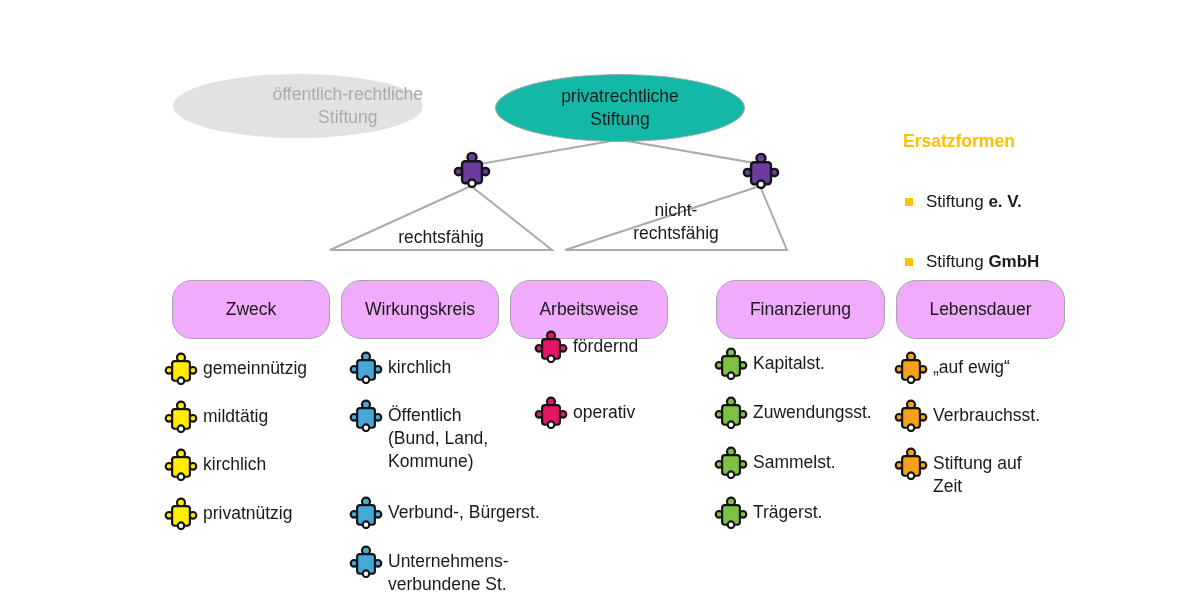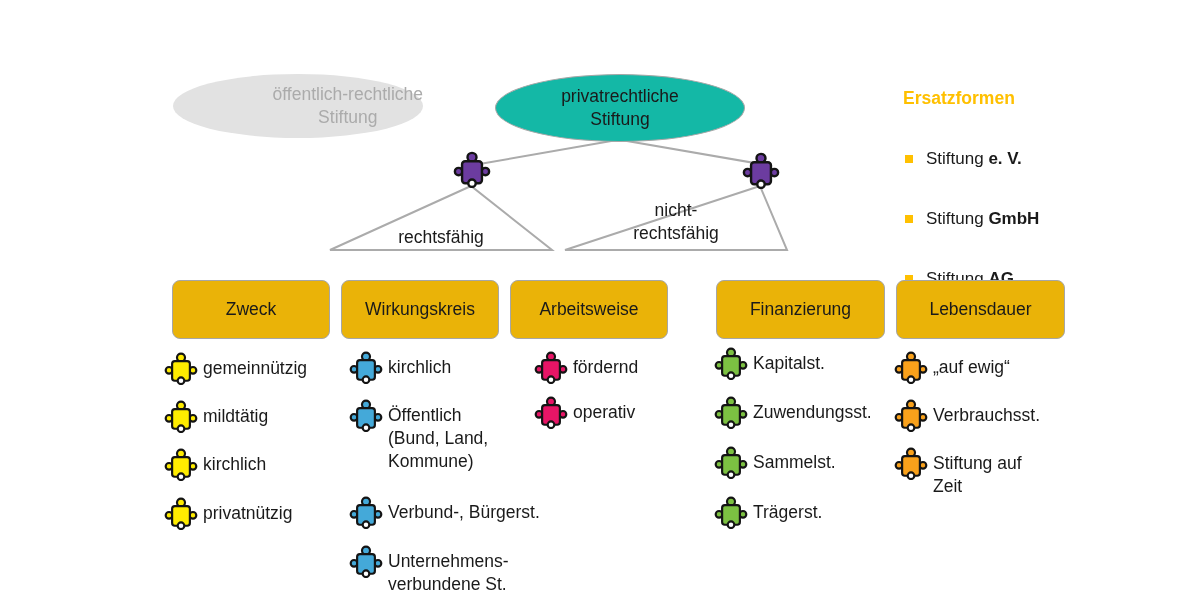--- a/index.html
+++ b/index.html
@@ -18,22 +18,22 @@
     display:flex;align-items:center;justify-content:center;text-align:center;
     font-size:17.5px;line-height:23px;white-space:pre-line;
   }
   .ellipse.gray{background:#e2e2e2;color:#ababab;justify-content:flex-end;}
   .ellipse.white{background:#14b8a6;border:1.6px solid #a6a6a6;color:#1a1a1a;}
   .branch-label{
     position:absolute;text-align:center;font-size:17.5px;line-height:23px;white-space:pre-line;
   }
   .pznode{position:absolute;}
   .catbox{
-    position:absolute;top:280px;height:57px;background:#eab308;
-    border:1.6px solid #a6a6a6;border-radius:8px;
+    position:absolute;top:280px;height:57px;background:#f0abfc;
+    border:1.6px solid #a6a6a6;border-radius:20px;
     display:flex;align-items:center;justify-content:center;
     font-size:17.5px;
   }
   .item{position:absolute;display:flex;align-items:flex-start;}
   .item .pz{width:34px;height:34px;flex:0 0 34px;}
   .item-label{
     margin-left:5px;margin-top:5.5px;font-size:17.5px;line-height:23px;white-space:pre-line;
   }
   .ersatz{position:absolute;left:903px;top:88px;}
   .ef-heading{font-size:17.5px;font-weight:700;margin:0 0 7px 0;}
@@ -81,21 +81,21 @@
   </svg>
   <svg class="pznode" style="left:742px;top:151px;width:38px;height:38px" viewBox="0 0 44 44">
     <use href="#puzzle" fill="#6c3ca0"></use>
   </svg>
 
   <div class="branch-label" style="left:381px;top:226px;width:120px">rechtsfähig</div>
   <div class="branch-label" style="left:606px;top:199px;width:140px">nicht-
 rechtsfähig</div>
 
   <div class="ersatz">
-    <p class="ef-heading" style="color: rgb(255, 192, 0);">Ersatzformen</p>
+    <p class="ef-heading" style="color: rgb(255, 192, 0); margin-top: 43px;">Ersatzformen</p>
     <div class="ef-item">
       <span class="ef-bullet" style="background: rgb(255, 192, 0);"></span>
       <span class="ef-text"><span>Stiftung </span><b>e. V.</b></span>
     </div>
     <div class="ef-item">
       <span class="ef-bullet" style="background: rgb(255, 192, 0);"></span>
       <span class="ef-text"><span>Stiftung </span><b>GmbH</b></span>
     </div>
     <div class="ef-item">
       <span class="ef-bullet" style="background: rgb(255, 192, 0);"></span>
@@ -165,21 +165,21 @@
     <span class="item-label">Verbund-, Bürgerst.</span>
   </div>
   <div class="item" style="left:349px;top:544px">
     <svg class="pz" viewBox="0 0 44 44">
         <use href="#puzzle" fill="#44a9d9"></use>
       </svg>
     <span class="item-label">Unternehmens-
 verbundene St.</span>
   </div>
 
-  <div class="item" style="left:534px;top:350px">
+  <div class="item" style="left:534px;top:329px">
     <svg class="pz" viewBox="0 0 44 44">
         <use href="#puzzle" fill="#e71566"></use>
       </svg>
     <span class="item-label">fördernd</span>
   </div>
   <div class="item" style="left:534px;top:395px">
     <svg class="pz" viewBox="0 0 44 44">
         <use href="#puzzle" fill="#e71566"></use>
       </svg>
     <span class="item-label">operativ</span>

